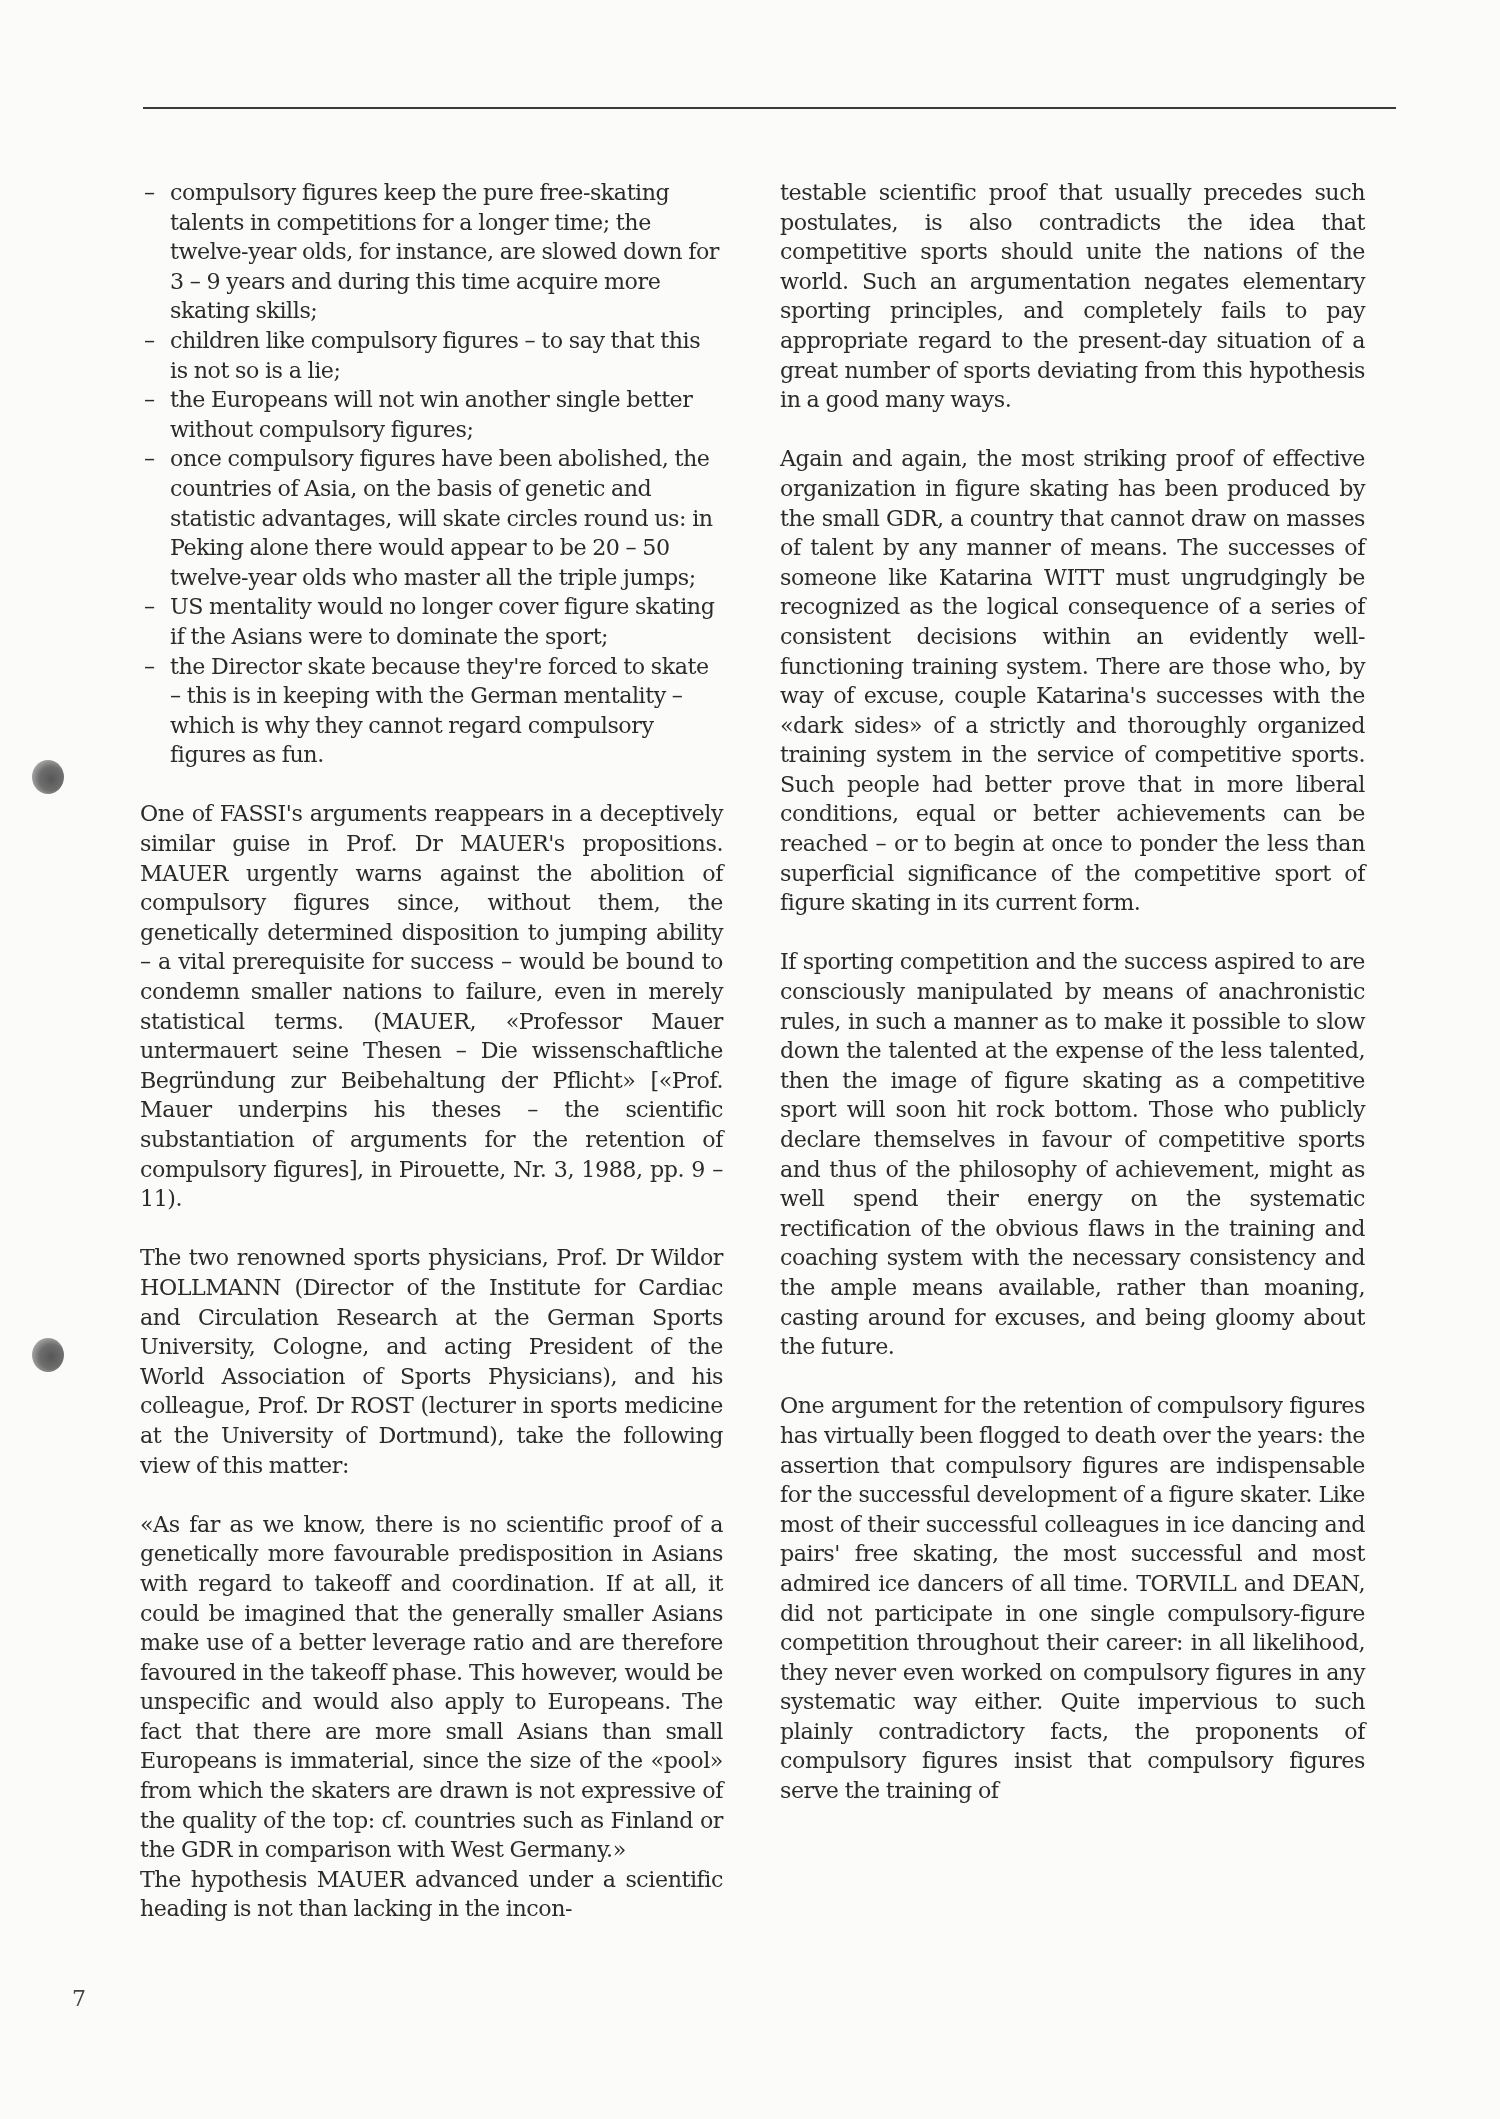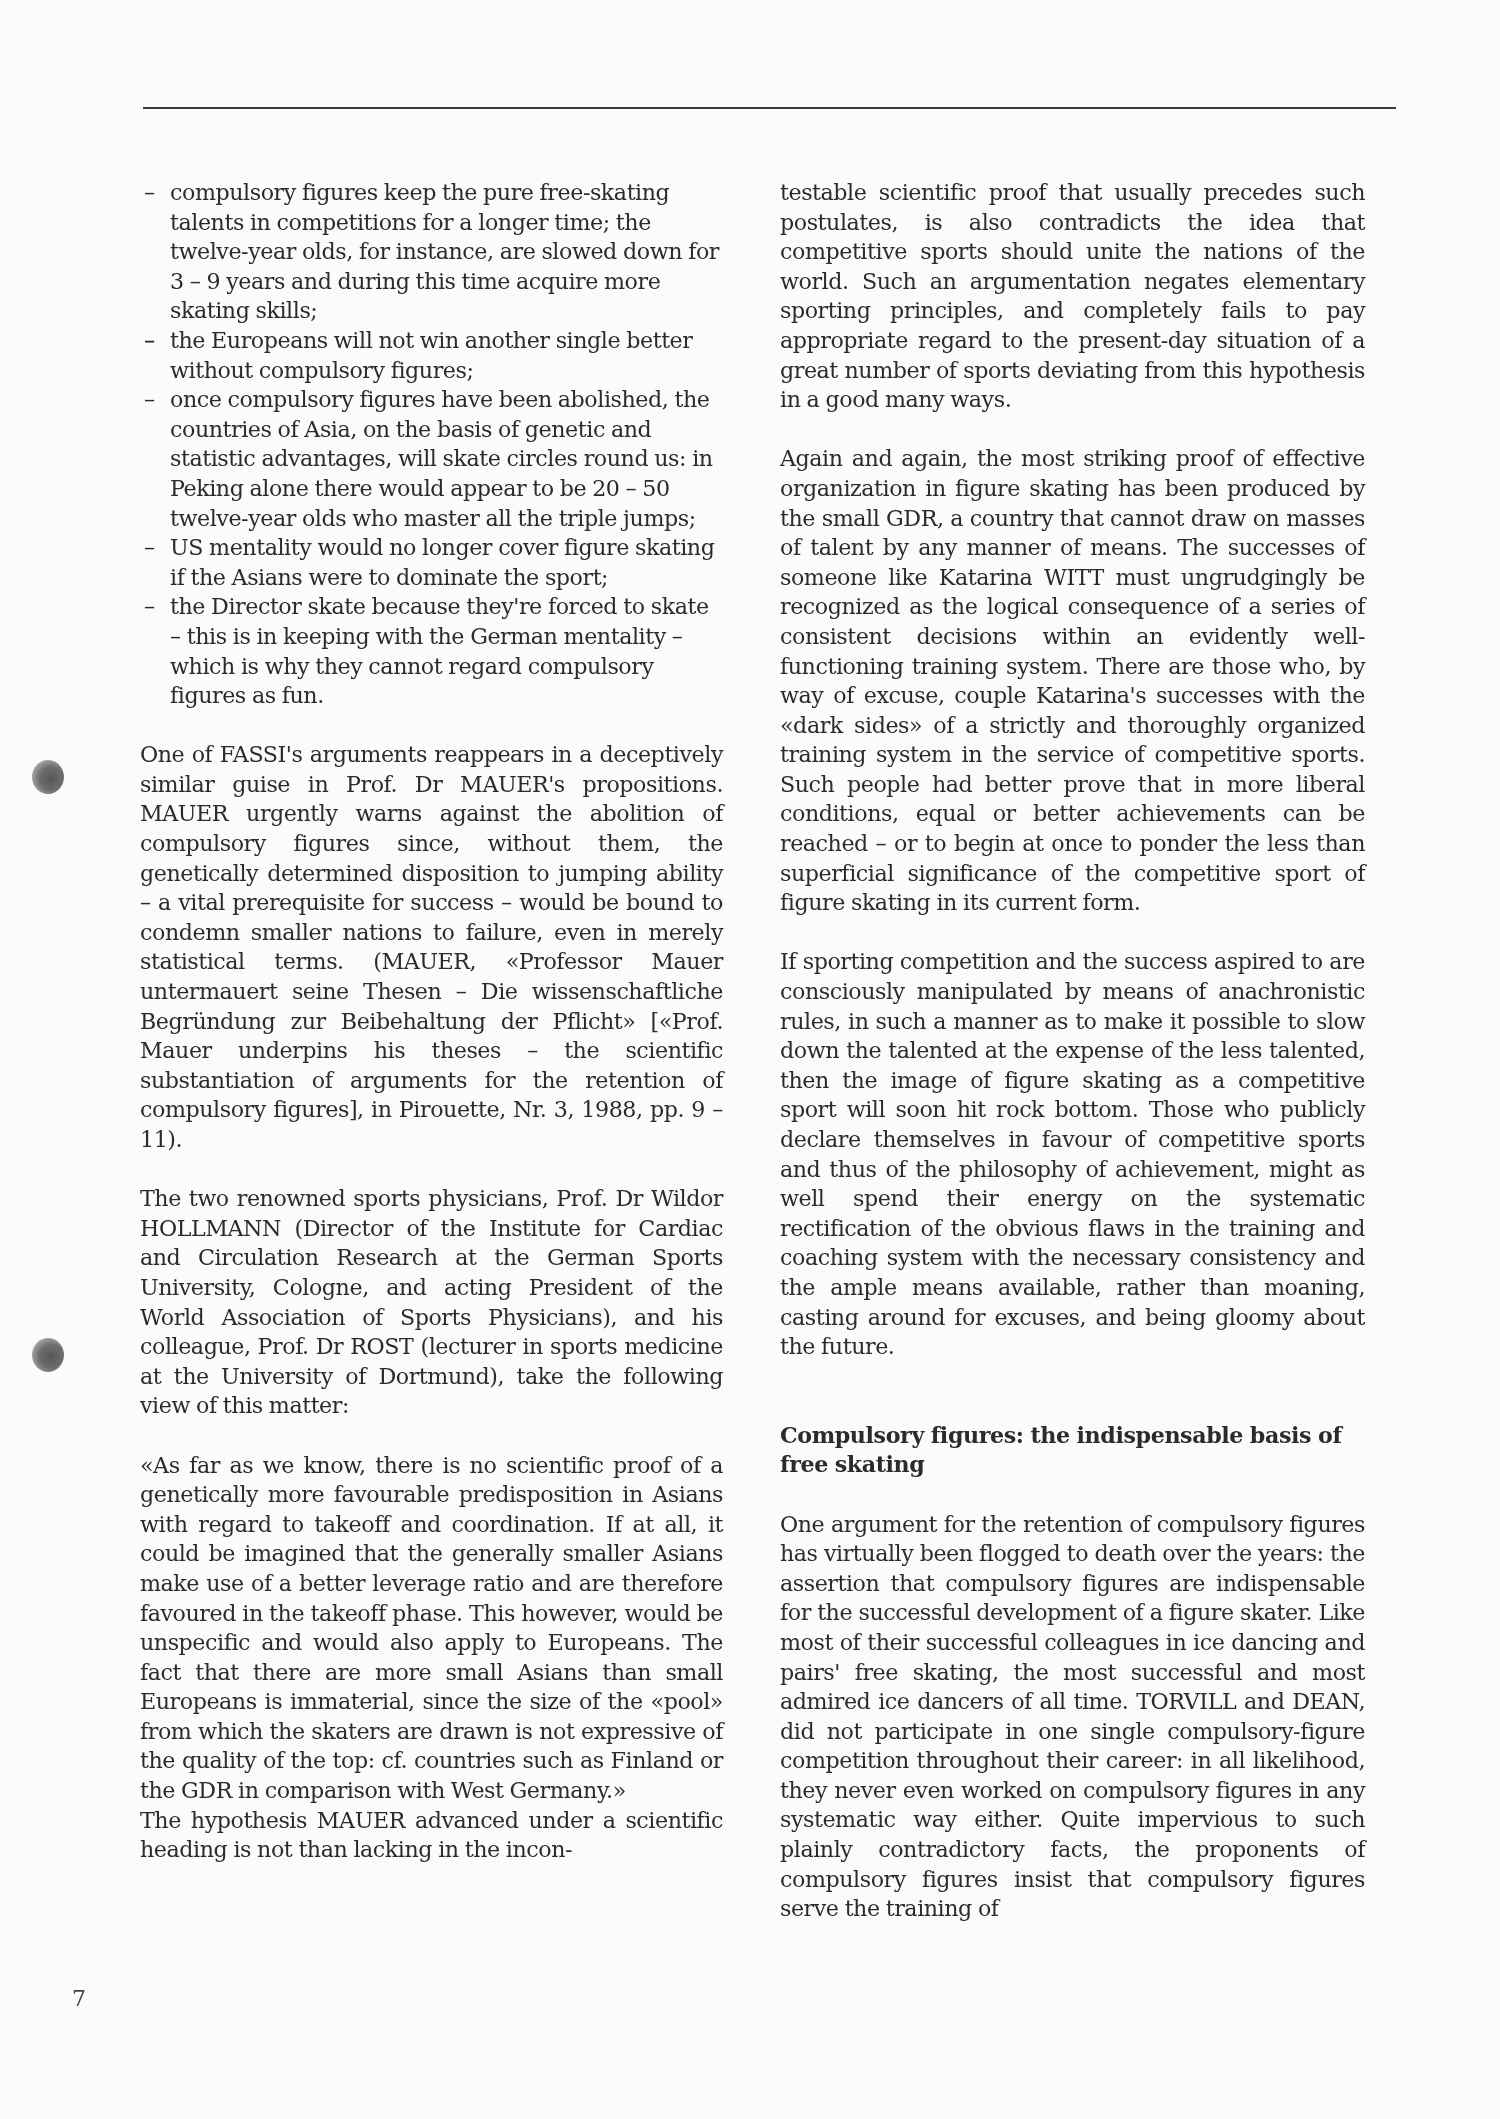--- a/index.html
+++ b/index.html
@@ -49,33 +49,32 @@
 </head>
 <body>
 
 <div class="rule"></div>
 <div class="punch p1"></div>
 <div class="punch p2"></div>
 
 <div class="col left">
   <ul class="dash">
     <li><span class="dash-mark">–</span><span>compulsory figures keep the pure free-skating talents in competitions for a longer time; the twelve-year olds, for instance, are slowed down for 3 – 9 years and during this time acquire more skating skills;</span></li>
-    <li><span class="dash-mark">–</span></li>
+    <li><span class="dash-mark">–</span><span>children like compulsory figures – to say that this is not so is a lie;</span></li>
     <li><span class="dash-mark">–</span><span>the Europeans will not win another single better without compulsory figures;</span></li>
     <li><span class="dash-mark">–</span><span>once compulsory figures have been abolished, the countries of Asia, on the basis of genetic and statistic advantages, will skate circles round us: in Peking alone there would appear to be 20 – 50 twelve-year olds who master all the triple jumps;</span></li>
     <li><span class="dash-mark">–</span><span>US mentality would no longer cover figure skating if the Asians were to dominate the sport;</span></li>
     <li><span class="dash-mark">–</span><span>the Director skate because they're forced to skate – this is in keeping with the German mentality – which is why they cannot regard compulsory figures as fun.</span></li>
   </ul>
   <p>One of FASSI's arguments reappears in a deceptively similar guise in Prof. Dr MAUER's propositions. MAUER urgently warns against the abolition of compulsory figures since, without them, the genetically determined disposition to jumping ability – a vital prerequisite for success – would be bound to condemn smaller nations to failure, even in merely statistical terms. (MAUER, «Professor Mauer untermauert seine Thesen – Die wissenschaftliche Begründung zur Beibehaltung der Pflicht» [«Prof. Mauer underpins his theses – the scientific substantiation of arguments for the retention of compulsory figures], in Pirouette, Nr. 3, 1988, pp. 9 – 11).</p>
   <p>The two renowned sports physicians, Prof. Dr Wildor HOLLMANN (Director of the Institute for Cardiac and Circulation Research at the German Sports University, Cologne, and acting President of the World Association of Sports Physicians), and his colleague, Prof. Dr ROST (lecturer in sports medicine at the University of Dortmund), take the following view of this matter:</p>
   <p class="nogap">«As far as we know, there is no scientific proof of a genetically more favourable predisposition in Asians with regard to takeoff and coordination. If at all, it could be imagined that the generally smaller Asians make use of a better leverage ratio and are therefore favoured in the takeoff phase. This however, would be unspecific and would also apply to Europeans. The fact that there are more small Asians than small Europeans is immaterial, since the size of the «pool» from which the skaters are drawn is not expressive of the quality of the top: cf. countries such as Finland or the GDR in comparison with West Germany.»</p>
   <p>The hypothesis MAUER advanced under a scientific heading is not than lacking in the incon-</p>
 </div>
 
 <div class="col right">
   <p>testable scientific proof that usually precedes such postulates, is also contradicts the idea that competitive sports should unite the nations of the world. Such an argumentation negates elementary sporting principles, and completely fails to pay appropriate regard to the present-day situation of a great number of sports deviating from this hypothesis in a good many ways.</p>
   <p>Again and again, the most striking proof of effective organization in figure skating has been produced by the small GDR, a country that cannot draw on masses of talent by any manner of means. The successes of someone like Katarina WITT must ungrudgingly be recognized as the logical consequence of a series of consistent decisions within an evidently well-functioning training system. There are those who, by way of excuse, couple Katarina's successes with the «dark sides» of a strictly and thoroughly organized training system in the service of competitive sports. Such people had better prove that in more liberal conditions, equal or better achievements can be reached – or to begin at once to ponder the less than superficial significance of the competitive sport of figure skating in its current form.</p>
   <p>If sporting competition and the success aspired to are consciously manipulated by means of anachronistic rules, in such a manner as to make it possible to slow down the talented at the expense of the less talented, then the image of figure skating as a competitive sport will soon hit rock bottom. Those who publicly declare themselves in favour of competitive sports and thus of the philosophy of achievement, might as well spend their energy on the systematic rectification of the obvious flaws in the training and coaching system with the necessary consistency and the ample means available, rather than moaning, casting around for excuses, and being gloomy about the future.</p>
-  <h3 class="section-heading">Compulsory figures: the indispensable basis of free skating</h3>
   <p>One argument for the retention of compulsory figures has virtually been flogged to death over the years: the assertion that compulsory figures are indispensable for the successful development of a figure skater. Like most of their successful colleagues in ice dancing and pairs' free skating, the most successful and most admired ice dancers of all time. TORVILL and DEAN, did not participate in one single compulsory-figure competition throughout their career: in all likelihood, they never even worked on compulsory figures in any systematic way either. Quite impervious to such plainly contradictory facts, the proponents of compulsory figures insist that compulsory figures serve the training of</p>
 </div>
 
 <div class="page-number">7</div>
 
 </body></html>

